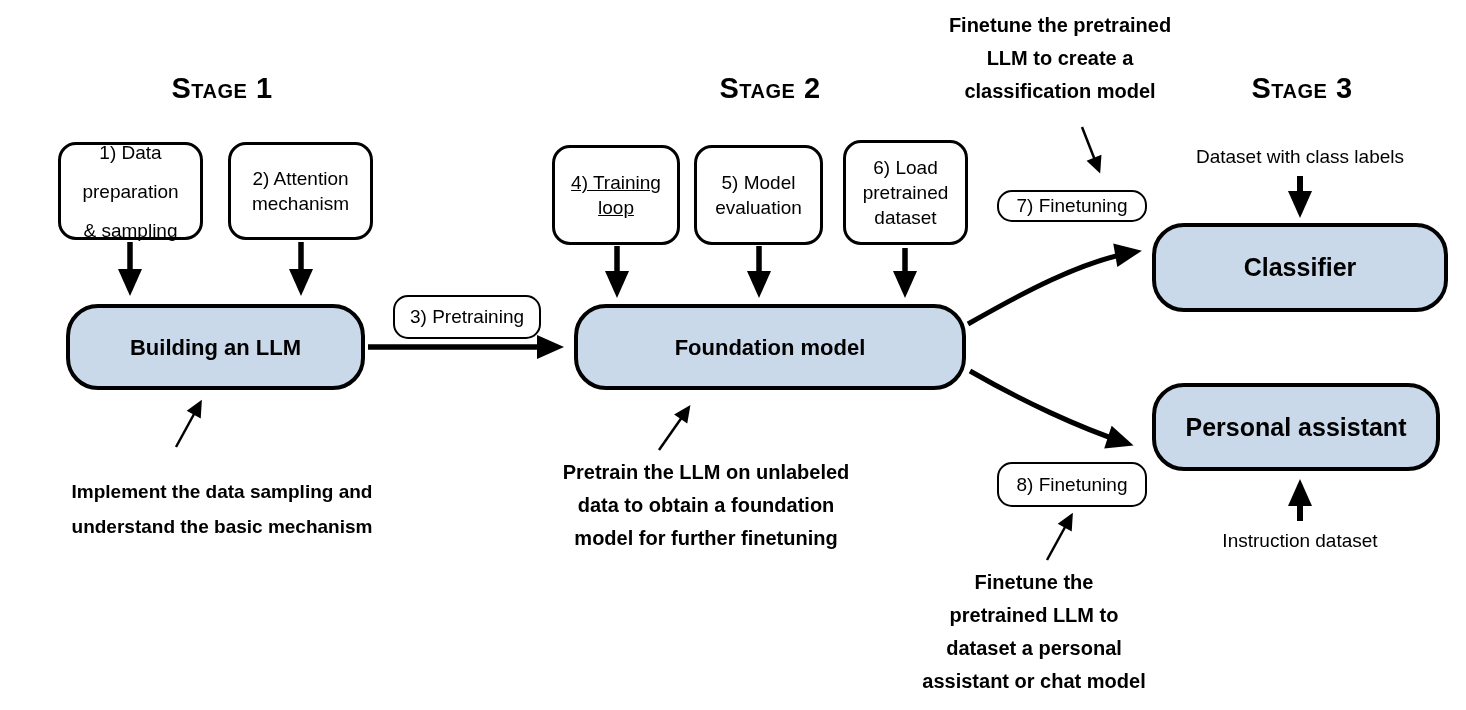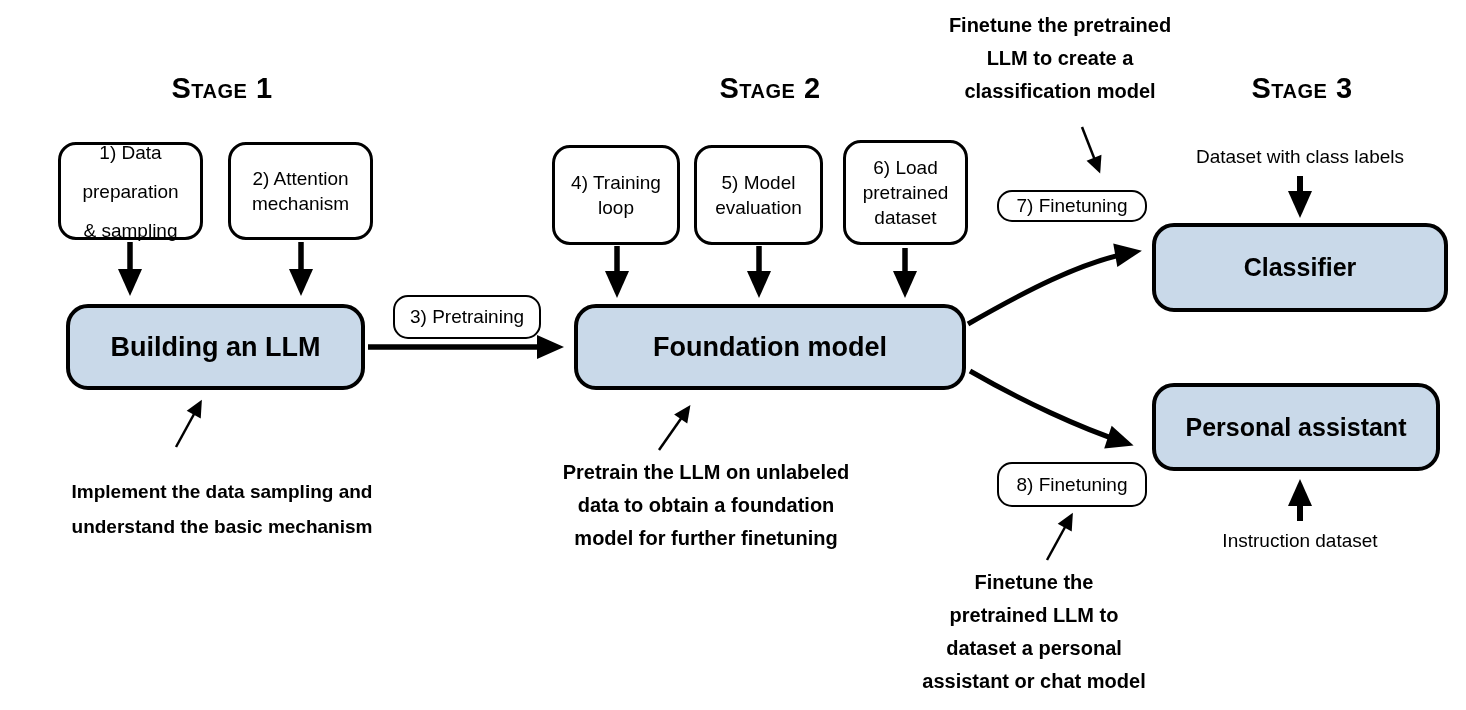--- a/index.html
+++ b/index.html
@@ -34,24 +34,24 @@
     align-items: center;
     justify-content: center;
     text-align: center;
     font-size: 19px;
     line-height: 25px;
   }
 
   .node-blue {
     background: #c9d9e9;
     border-width: 4px;
-    border-radius: 22px;
+    border-radius: 32px;
     font-weight: bold;
   }
-  .node-big   { font-size: 27px; }
+  .node-big   { font-size: 22px; }
   .node-med   { font-size: 25px; }
 
   .pill {
     position: absolute;
     background: #ffffff;
     border: 2.5px solid #000;
     border-radius: 15px;
     display: flex;
     align-items: center;
     justify-content: center;
@@ -117,21 +117,21 @@
   <div class="node" style="left:58px; top:142px; width:145px; height:98px;gap:14px;">
     <div>1) Data</div>
     <div>preparation</div>
     <div>&amp; sampling</div>
   </div>
   <div class="node" style="left:228px; top:142px; width:145px; height:98px;">
     <div>2) Attention</div>
     <div>mechanism</div>
   </div>
 
-  <div class="node" style="left:552px; top:145px; width:128px; height:100px;">
+  <div class="node" style="left:552px; top:145px; width:128px; height:100px;text-decoration:underline;">
     <div>4) Training</div>
     <div>loop</div>
   </div>
   <div class="node" style="left:694px; top:145px; width:129px; height:100px;">
     <div>5) Model</div>
     <div>evaluation</div>
   </div>
   <div class="node" style="left:843px; top:140px; width:125px; height:105px;">
     <div>6) Load</div>
     <div>pretrained</div>

